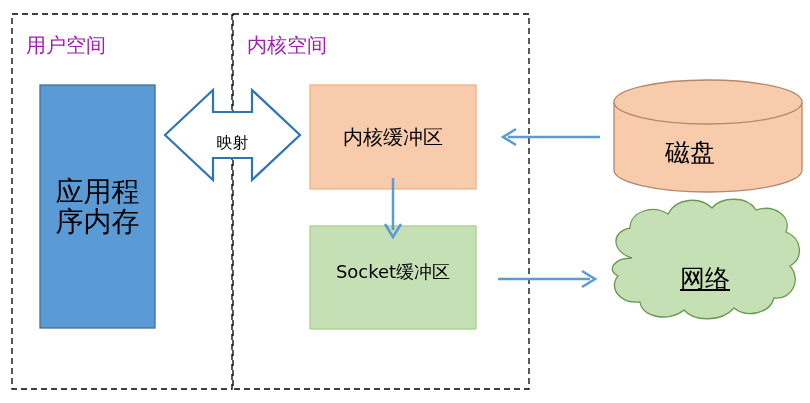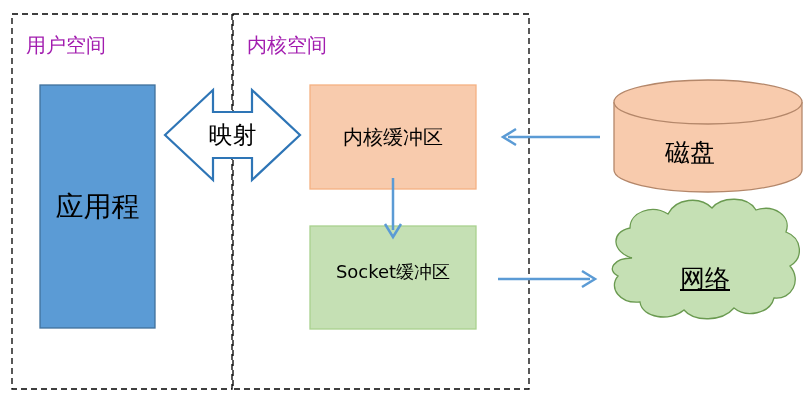--- a/index.html
+++ b/index.html
@@ -60,23 +60,24 @@
     <line x1="498" y1="279" x2="590" y2="279" stroke="#5b9bd5" stroke-width="2.5"></line>
     <polyline points="582,271 595,279 582,287" fill="none" stroke="#5b9bd5" stroke-width="2.5"></polyline>
   </g>
 </svg>
 
 <div class="lbl region-label" style="left:26px; top:32px;">用户空间</div>
 <div class="lbl region-label" style="left:247px; top:32px;">内核空间</div>
 
 <div class="center-text" style="left:40px; top:85px; width:115px; height:243px; flex-direction:column; font-size:28px; line-height:30px;">
   <span>应用程</span>
+  <span>序内存</span>
 </div>
 
-<div class="center-text" style="left:200px; top:120px; width:65px; height:30px; font-size:24px;">映射</div>
+<div class="center-text" style="left:200px; top:128px; width:65px; height:30px; font-size:16px;">映射</div>
 
 <div class="center-text" style="left:310px; top:85px; width:166px; height:104px; flex-direction:column; line-height:32px;gap:34px;">
   <span style="font-size:20px;">内核缓冲区</span>
 </div>
 
 <div class="center-text" style="left:310px; top:226px; width:166px; height:91px; font-size:18px;">Socket缓冲区</div>
 
 <div class="center-text" style="left:596px; top:124px; width:188px; height:56px; font-size:25px;">磁盘</div>
 
 <div class="center-text" style="left:620px; top:250px; width:170px; height:56px; font-size:25px;text-decoration:underline;">网络</div>

